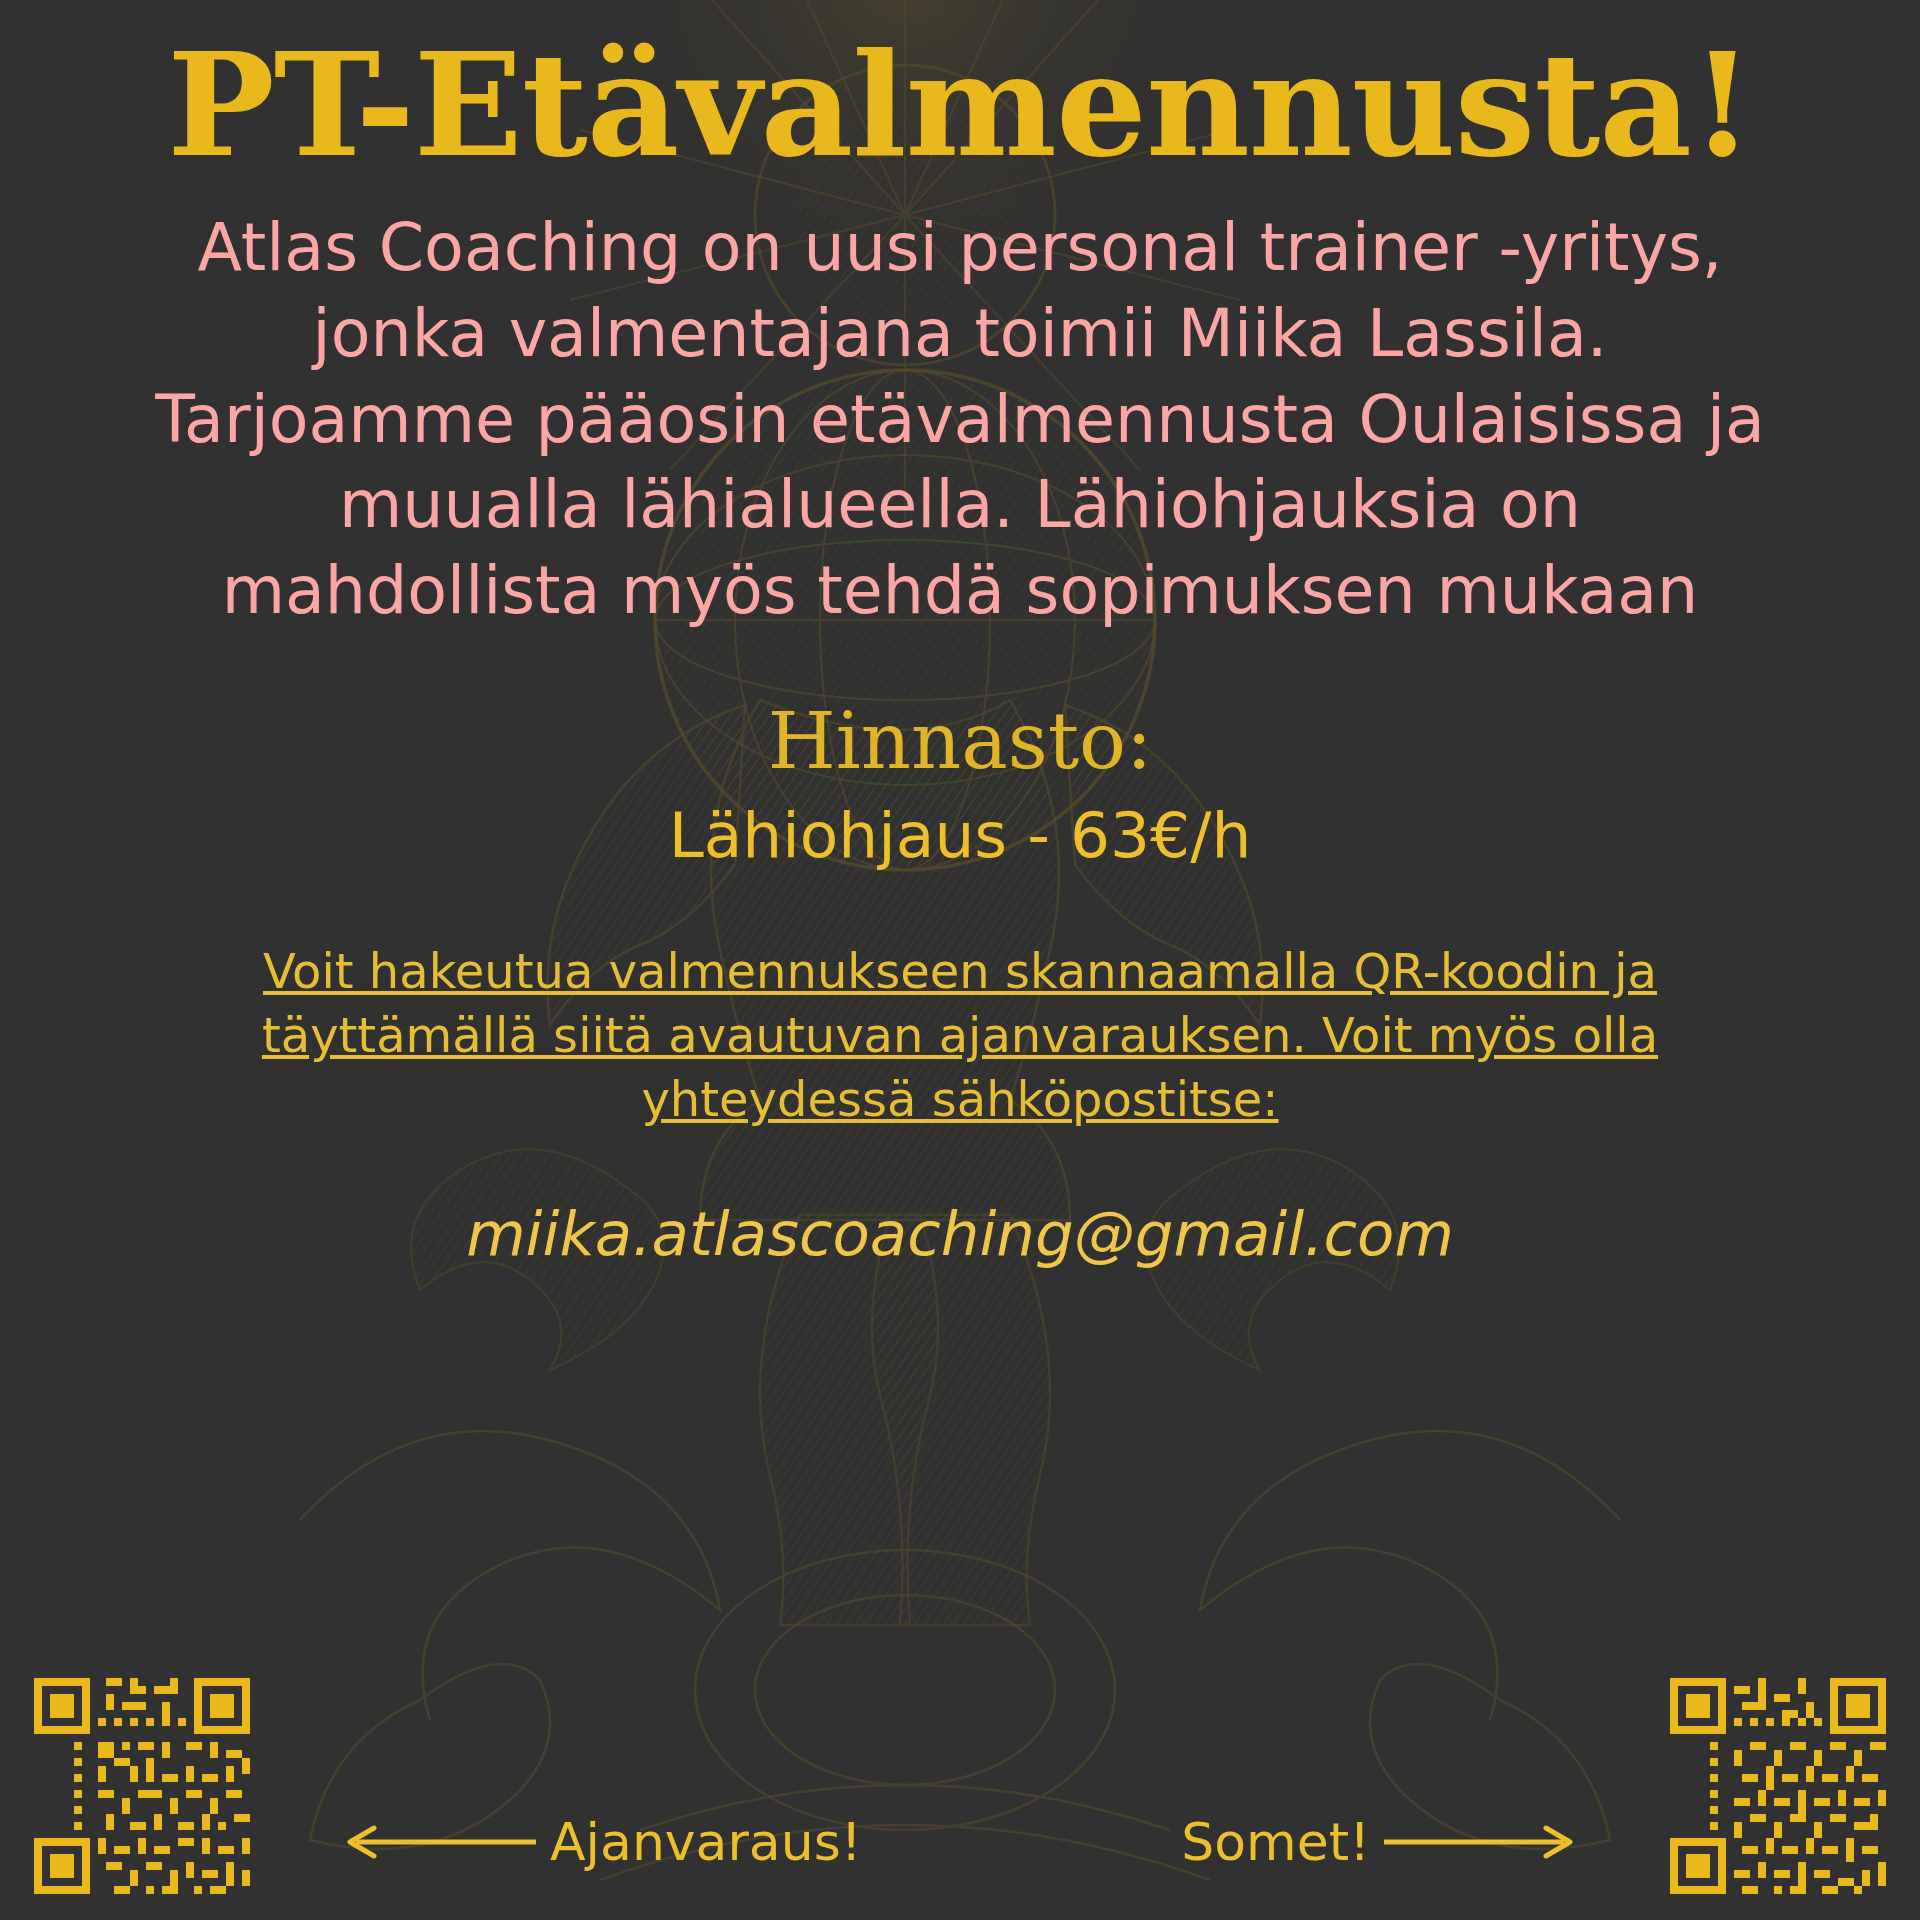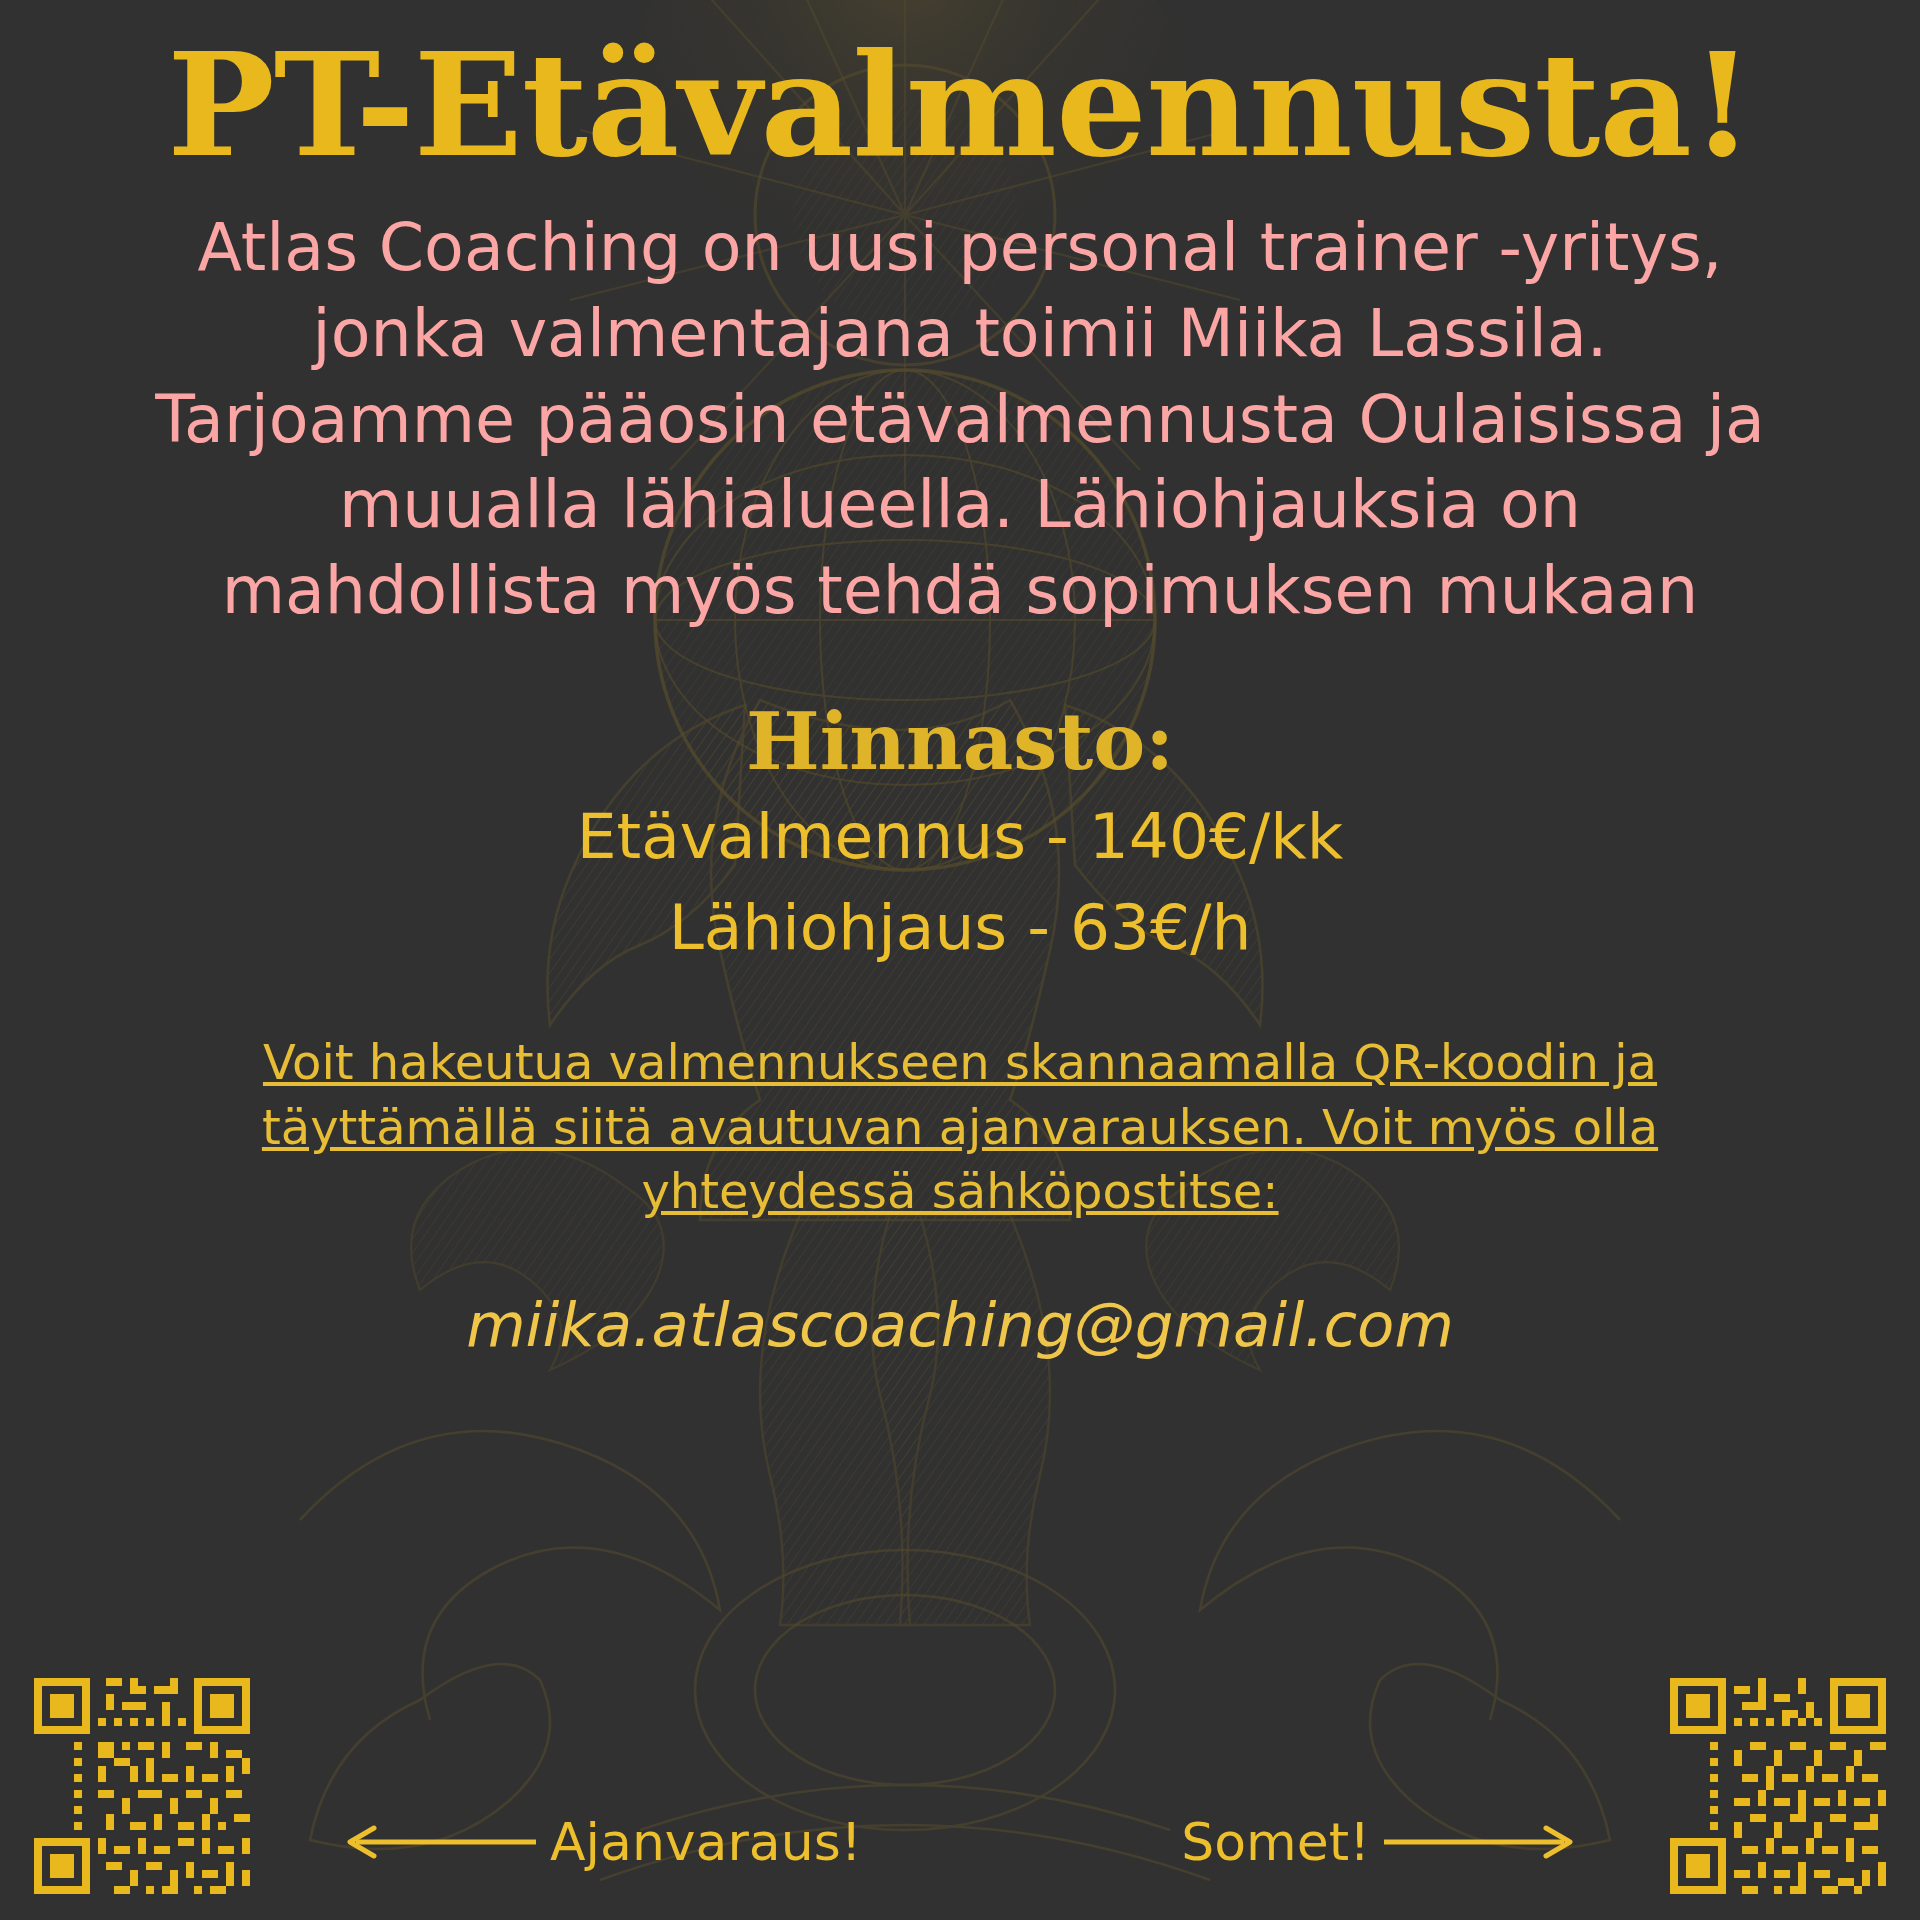--- a/index.html
+++ b/index.html
@@ -58,21 +58,21 @@
     margin: 28px auto 0 auto;
     width: 1640px;
     font-size: 65px;
     line-height: 1.32;
     color: #fca5a5;
     font-weight: 400;
   }
 
   .pricing-title {
     font-family: "DejaVu Serif", serif;
-    font-weight: bold;
+    font-weight: normal;
     font-size: 78px;
     color: #e0b429;
     margin: 62px 0 0 0;
   }
 
   .price-line {
     font-size: 63px;
     line-height: 1.28;
     color: #edbf2c;
     margin: 10px 0 0 0;
@@ -209,21 +209,20 @@
 
     <rect x="0" y="0" width="1920" height="1920" fill="url(#hatch)" opacity="0.05"></rect>
   </svg>
 
   <div class="content">
     <h1 class="headline">PT-Etävalmennusta!</h1>
 
     <p class="intro">Atlas Coaching on uusi personal trainer -yritys, jonka valmentajana toimii Miika Lassila. Tarjoamme pääosin etävalmennusta Oulaisissa ja muualla lähialueella. Lähiohjauksia on mahdollista myös tehdä sopimuksen mukaan</p>
 
     <h2 class="pricing-title">Hinnasto:</h2>
-    <p class="price-line">Etävalmennus - 140€/kk</p>
     <p class="price-line">Lähiohjaus - 63€/h</p>
 
     <p class="howto">Voit hakeutua valmennukseen skannaamalla QR-koodin ja täyttämällä siitä avautuvan ajanvarauksen. Voit myös olla yhteydessä sähköpostitse:</p>
     <p class="email">miika.atlascoaching@gmail.com</p>
   </div>
 
   <div class="bottom-row">
 
     <svg class="qr left" viewBox="0 0 29 29" shape-rendering="crispEdges" xmlns="http://www.w3.org/2000/svg">
       <rect width="29" height="29" fill="#313131"></rect>

